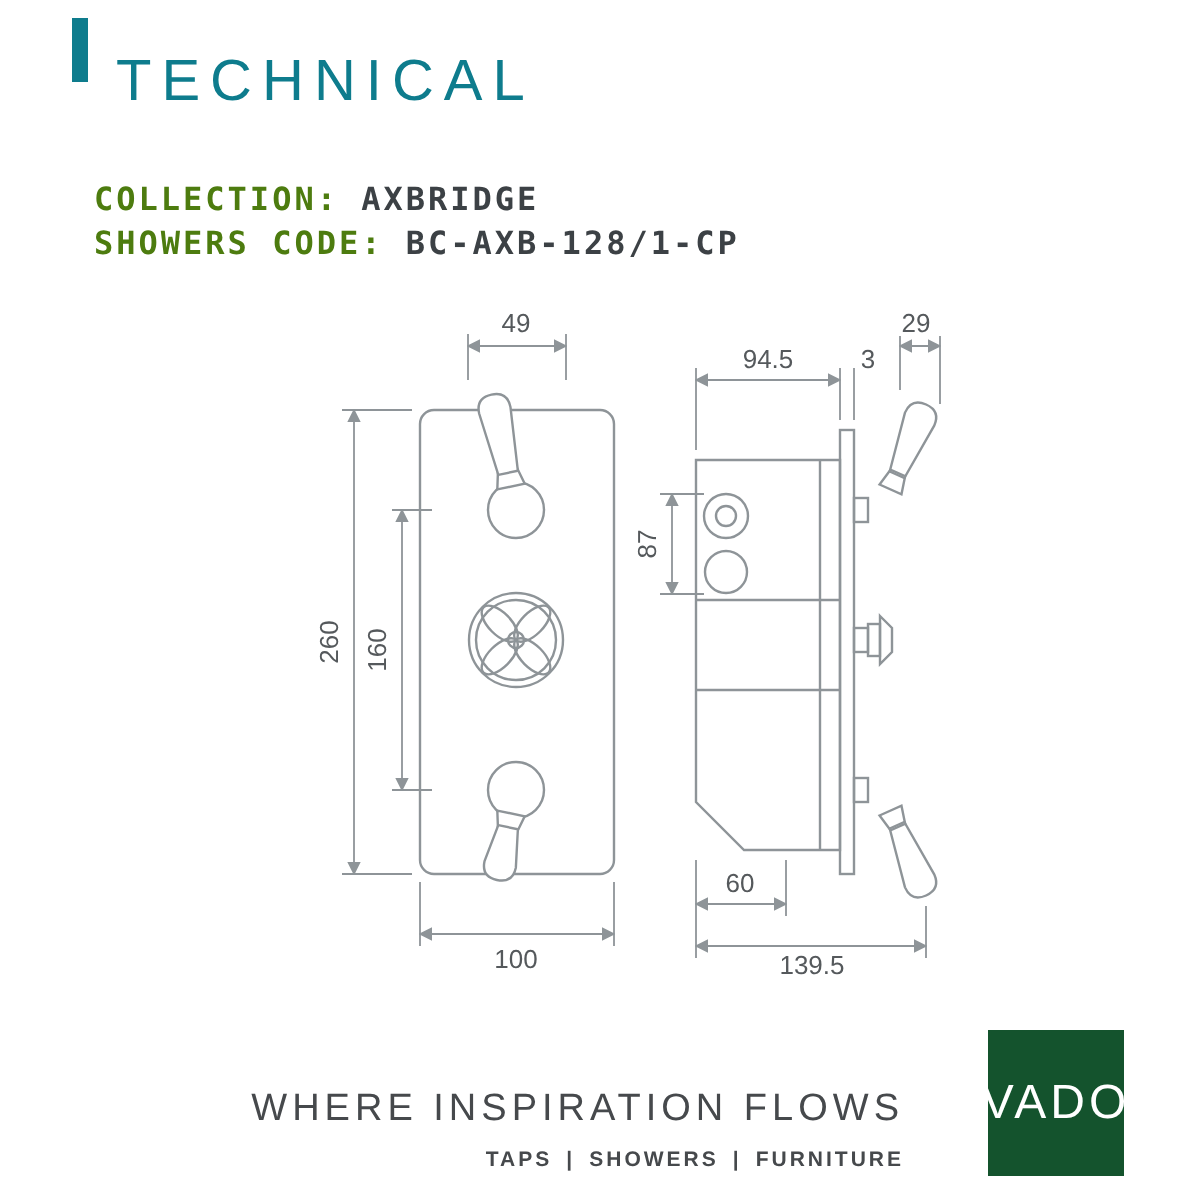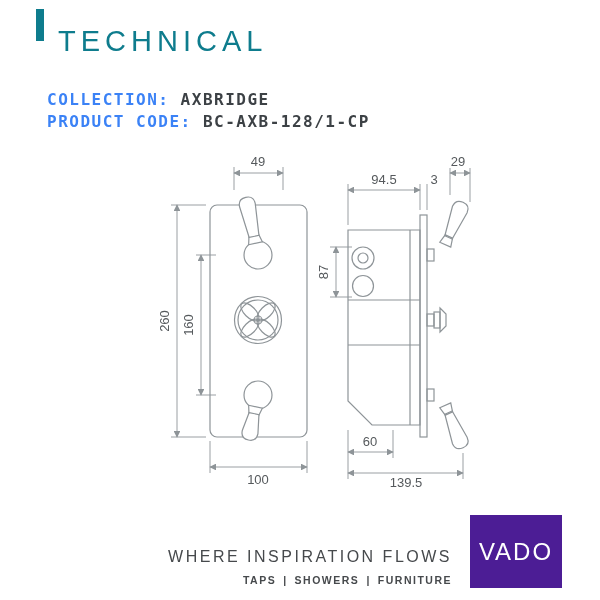--- a/index.html
+++ b/index.html
@@ -8,56 +8,56 @@
           font-family:"Liberation Sans", sans-serif;padding-left:16px; }
 
   .accent-bar { position:absolute; left:36px; top:9px; width:8px; height:32px; background:#0e7c8d; }
 
   .title { position:absolute; left:58px; top:4px; color:#0e7c8d; font-size:29px; font-weight:500;
            letter-spacing:5px; line-height:37px; }
   .title span { display:block; }
 
   .meta { position:absolute; left:47px; top:89px; font-family:"DejaVu Sans Mono", monospace;
           font-size:16px; letter-spacing:1.5px; line-height:22px; font-weight:bold; }
-  .meta-label { color:#3b82f6; }
+  .meta-label { color:#4d7c0f; }
   .meta-value { color:#3c4145;margin-top:40px; }
 
   .drawing-svg { position:absolute; left:0; top:140px; width:600px; height:360px; }
   .outline { stroke:#8e9498; fill:none; stroke-width:1.2; }
   .outline .solid { fill:#ffffff; }
   .dims { stroke:#8e9498; stroke-width:0.9; fill:none; }
   .dimtext text { font-family:"Liberation Sans", sans-serif; font-size:13px; fill:#55595c; }
 
   .footer { position:absolute; right:148px; bottom:14px; text-align:right; color:#46494c; }
-  .tagline { font-size:16px; letter-spacing:2.5px; margin-bottom:8px; white-space:nowrap;margin-left:20px; }
+  .tagline { font-size:19px; letter-spacing:2.5px; margin-bottom:8px; white-space:nowrap;margin-left:20px; }
   .categories { font-size:10.5px; font-weight:bold; letter-spacing:1.5px; white-space:nowrap; }
   .categories .sep { margin:0 7px; }
 
-  .logo { position:absolute; right:38px; bottom:12px; width:92px; height:73px; background:#4c1d95;
+  .logo { position:absolute; right:38px; bottom:12px; width:68px; height:73px; background:#14532d;
           color:#ffffff; display:flex; align-items:center; justify-content:center;
           font-size:24px; letter-spacing:2px; font-weight:500; }
 </style>
 </head>
 <body>
 
 <div class="page">
 
   <div class="accent-bar"></div>
 
   <h1 class="title">
     <span>TECHNICAL</span>
   </h1>
 
   <div class="meta">
     <div class="meta-row">
       <span class="meta-label">COLLECTION:</span>
       <span class="meta-value">AXBRIDGE</span>
     </div>
     <div class="meta-row">
-      <span class="meta-label">PRODUCT CODE:</span>
+      <span class="meta-label">SHOWERS CODE:</span>
       <span class="meta-value">BC-AXB-128/1-CP</span>
     </div>
   </div>
 
   <svg class="drawing-svg" viewBox="0 0 600 360">
     <defs>
       <marker id="ah" viewBox="0 0 10 10" refX="9" refY="5" markerWidth="7.5" markerHeight="7.5" orient="auto-start-reverse">
         <path d="M0,0 L10,5 L0,10 Z" fill="#8e9498"></path>
       </marker>
     </defs>

